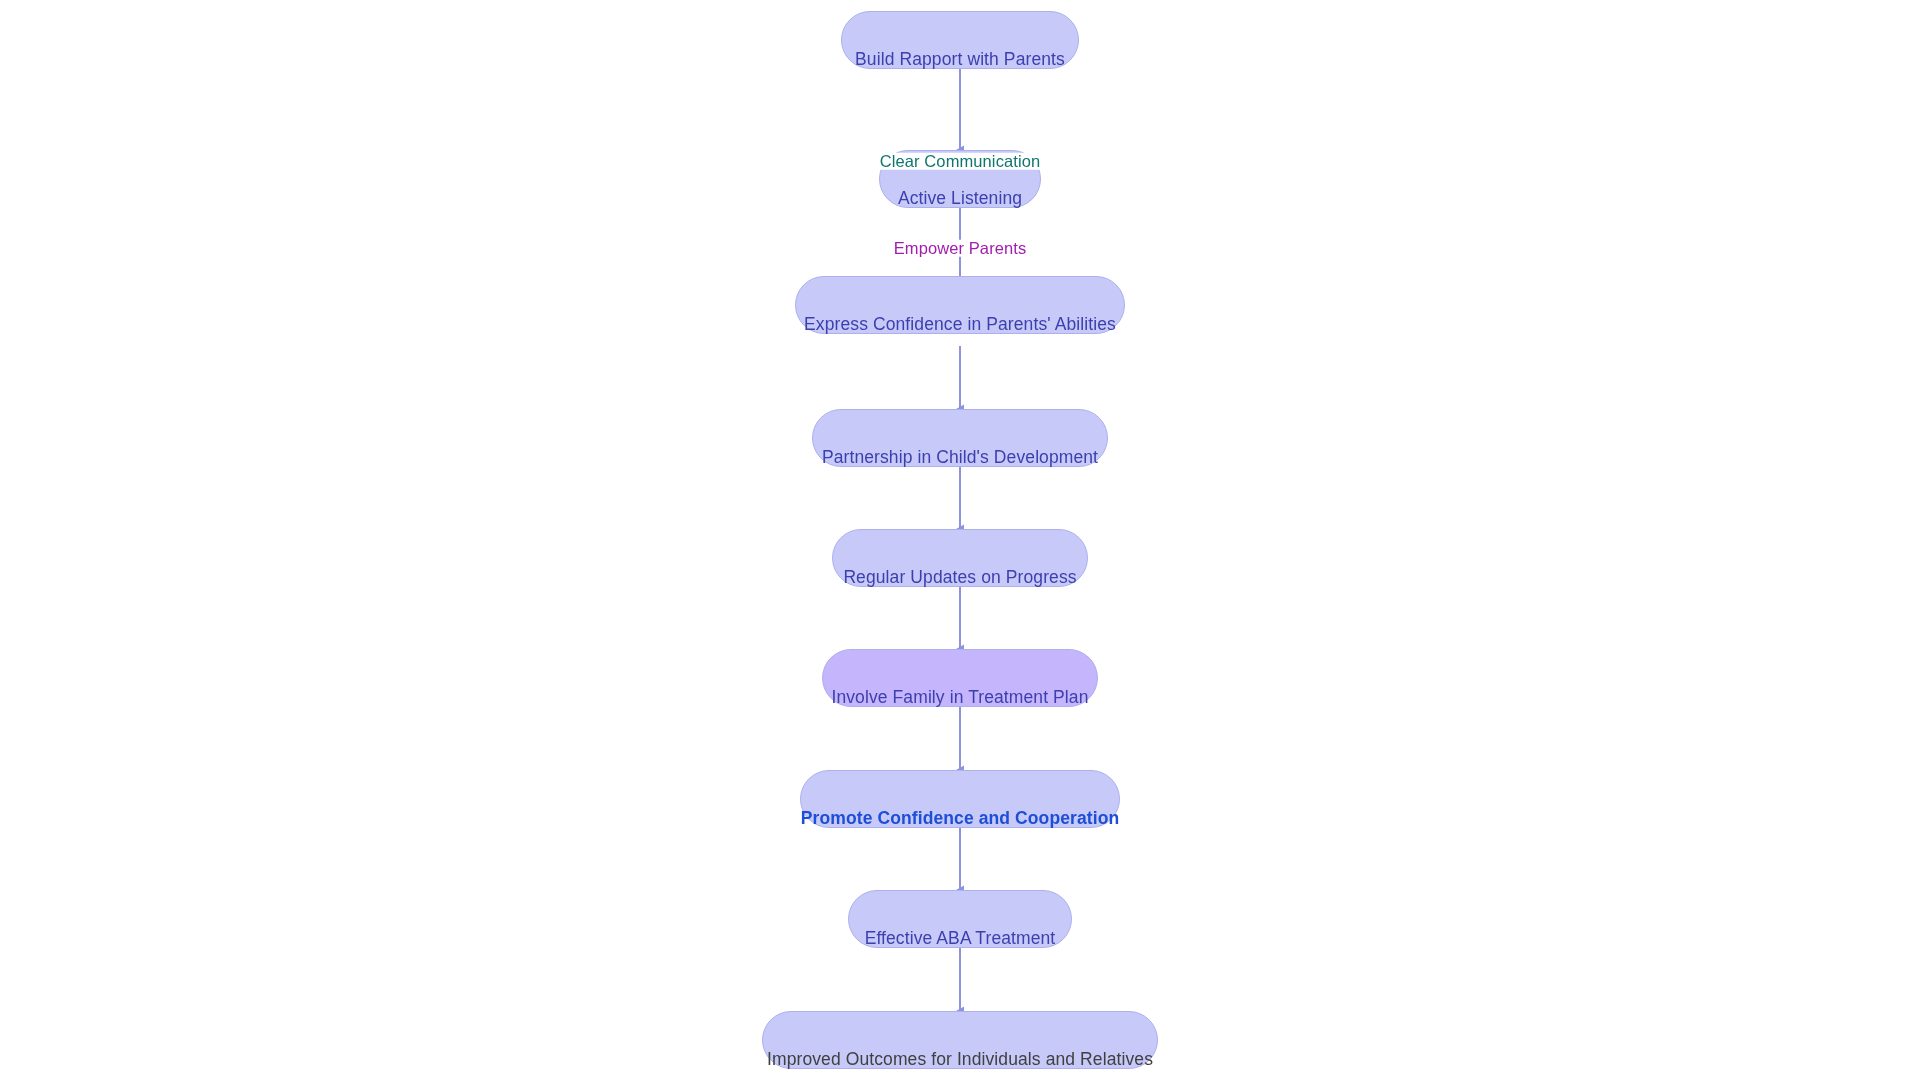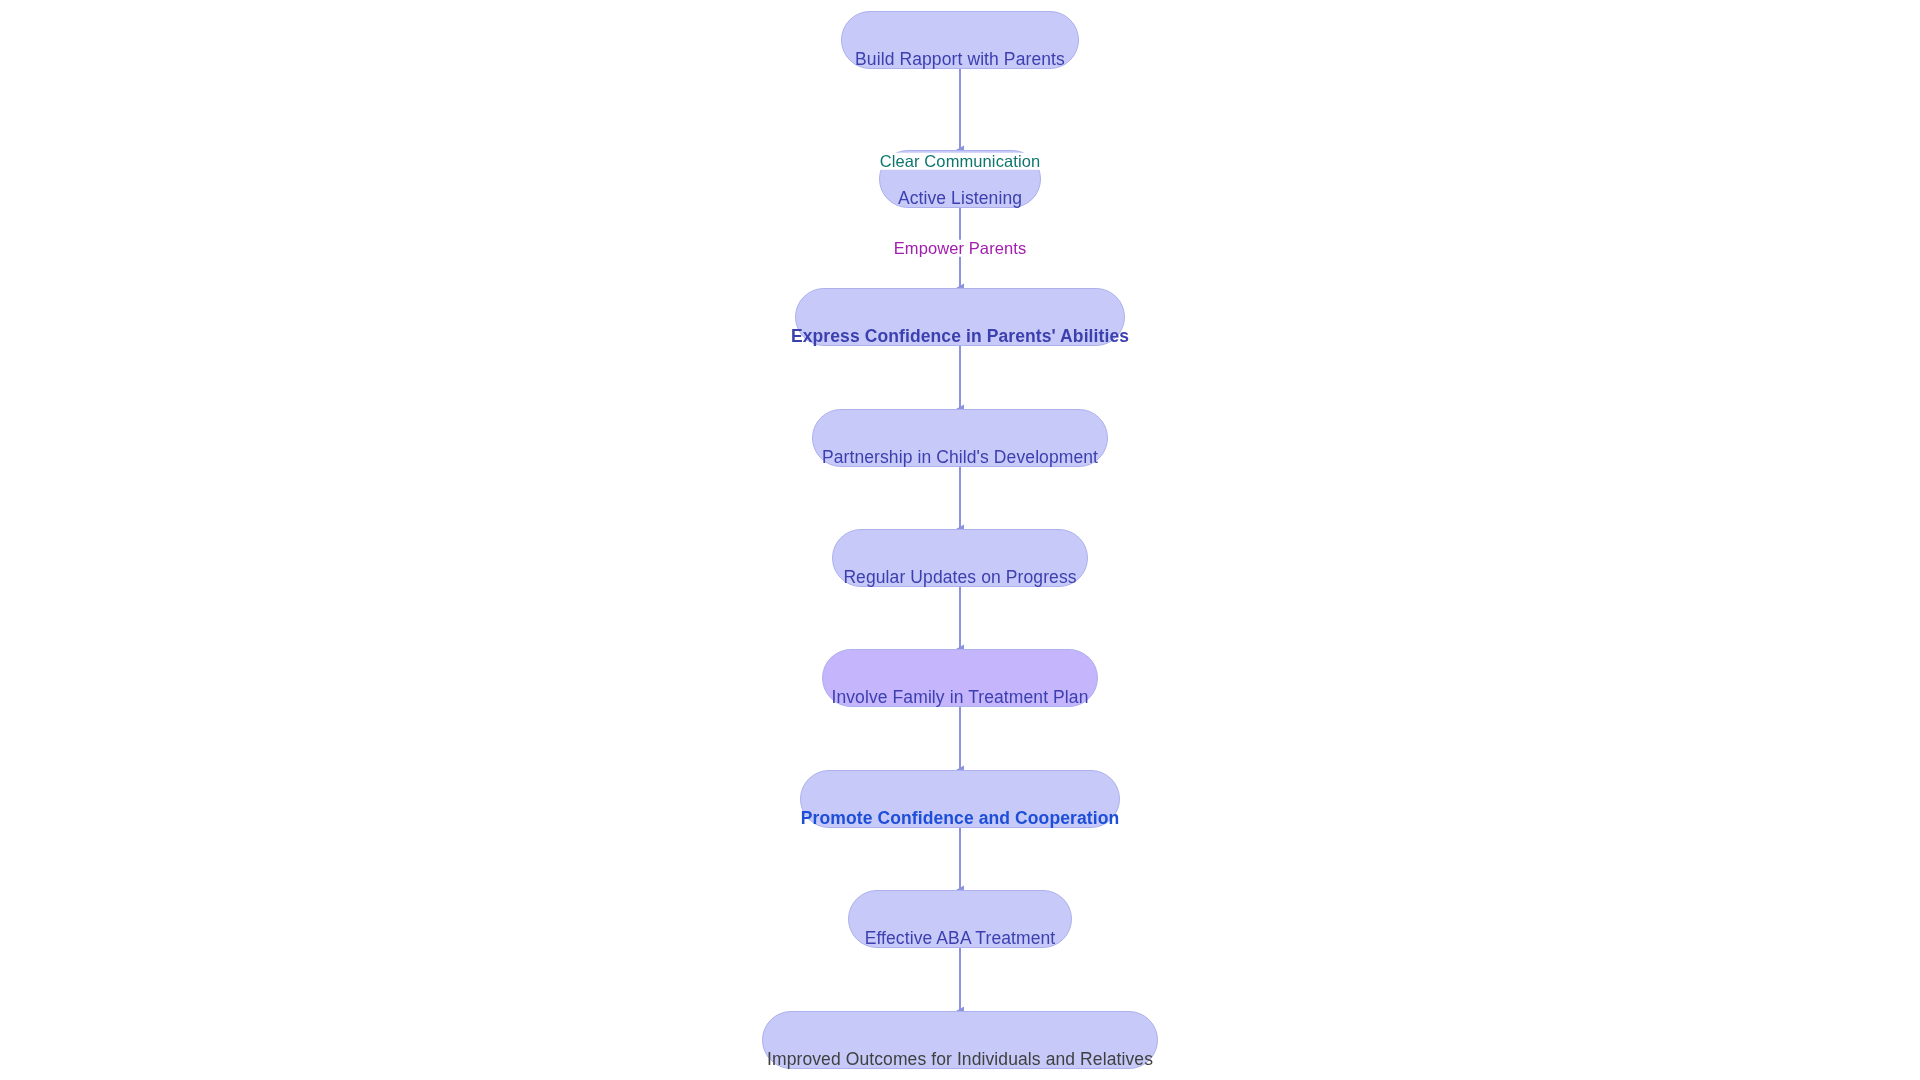--- a/index.html
+++ b/index.html
@@ -94,21 +94,21 @@
       </g>
   </svg>
 
   <div id="node-layer">
       <div class="node" style="left: 960px; top: 11px; width: 238px; background: rgb(199, 202, 249); border-color: rgb(172, 177, 238);">
         <span class="node-label" style="color: rgb(60, 63, 174);">Build Rapport with Parents</span>
       </div>
       <div class="node" style="left: 960px; top: 150px; width: 162px; background: rgb(199, 202, 249); border-color: rgb(172, 177, 238);">
         <span class="node-label" style="color: rgb(60, 63, 174);">Active Listening</span>
       </div>
-      <div class="node" style="left: 960px; top: 288px; width: 330px; background: rgb(199, 202, 249); border-color: rgb(172, 177, 238); font-weight: bold;">
+      <div class="node" style="left: 960px; top: 276px; width: 330px; background: rgb(199, 202, 249); border-color: rgb(172, 177, 238);">
         <span class="node-label" style="color: rgb(60, 63, 174);">Express Confidence in Parents' Abilities</span>
       </div>
       <div class="node" style="left: 960px; top: 409px; width: 296px; background: rgb(199, 202, 249); border-color: rgb(172, 177, 238);">
         <span class="node-label" style="color: rgb(60, 63, 174);">Partnership in Child's Development</span>
       </div>
       <div class="node" style="left: 960px; top: 529px; width: 256px; background: rgb(199, 202, 249); border-color: rgb(172, 177, 238);">
         <span class="node-label" style="color: rgb(60, 63, 174);">Regular Updates on Progress</span>
       </div>
       <div class="node" style="left: 960px; top: 649px; width: 276px; background: #c4b5fd; border-color: rgb(172, 177, 238);">
         <span class="node-label" style="color: rgb(60, 63, 174);">Involve Family in Treatment Plan</span>

